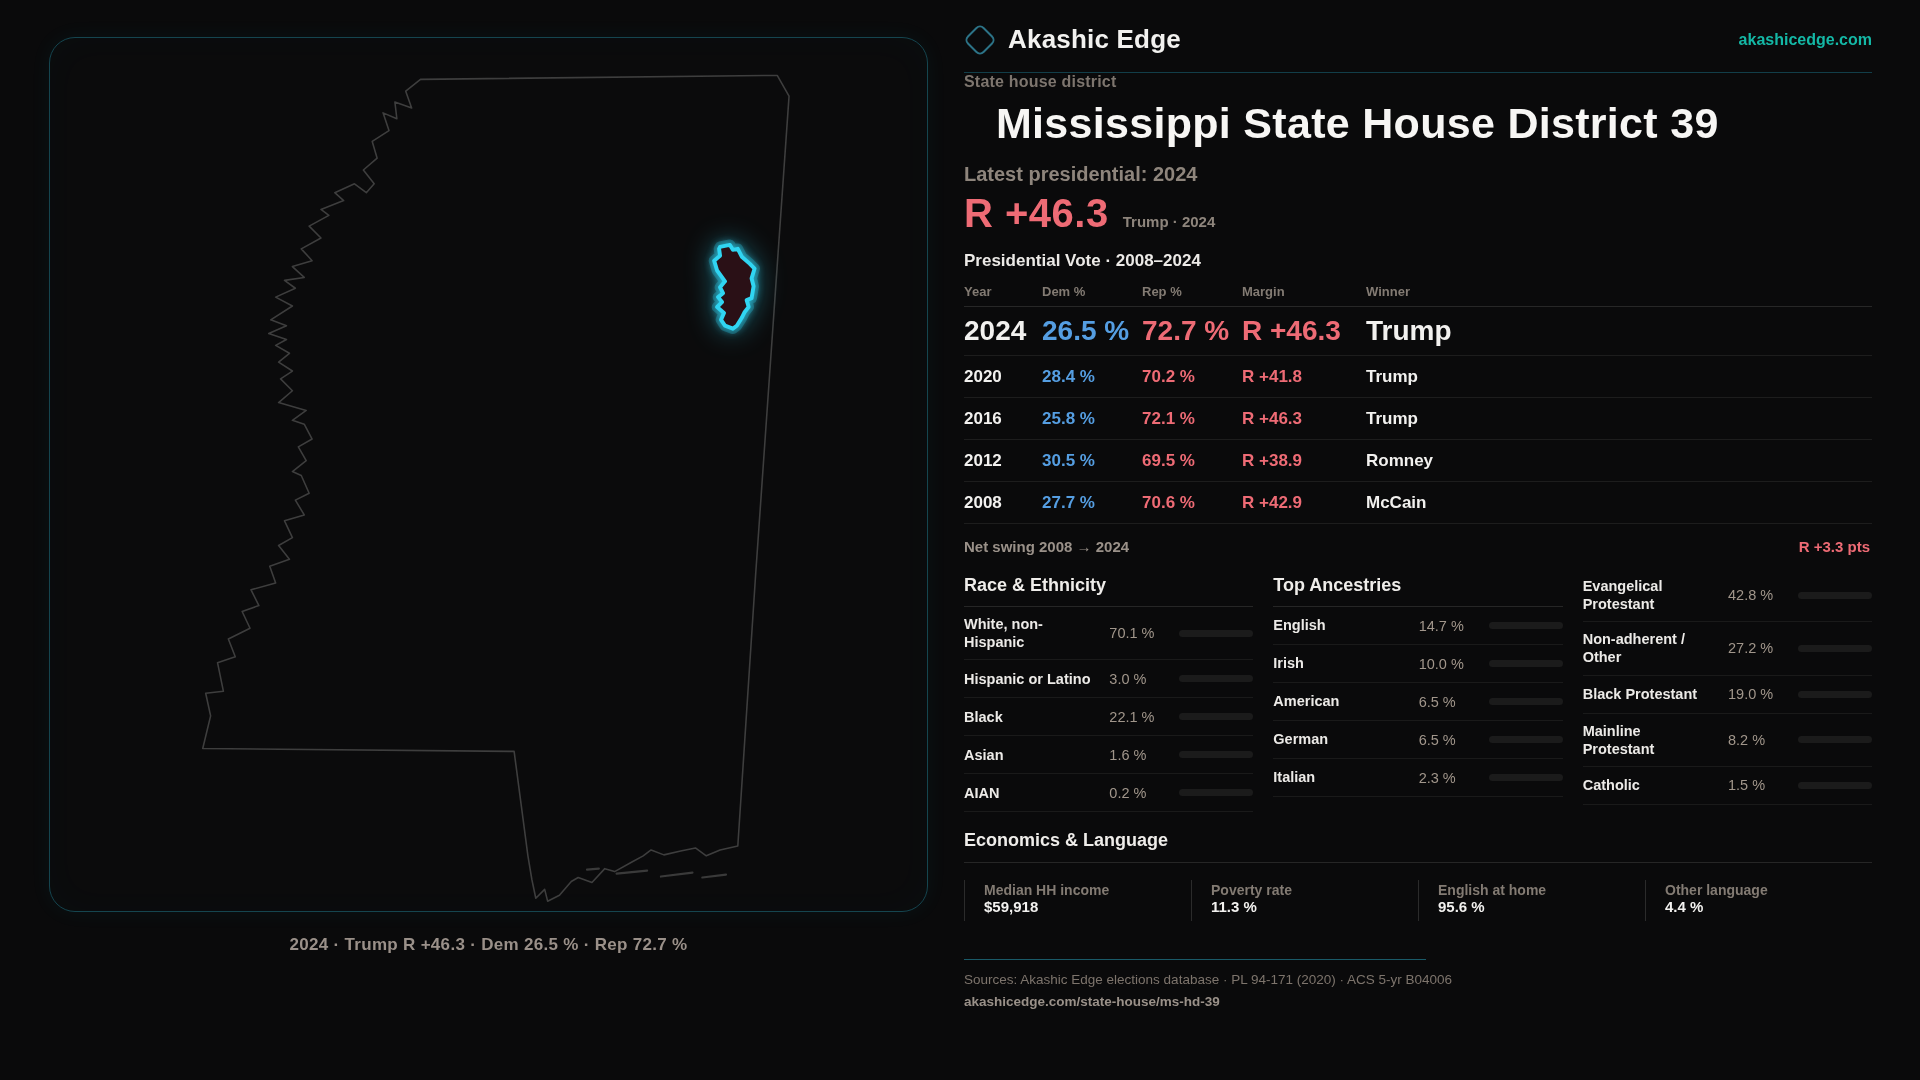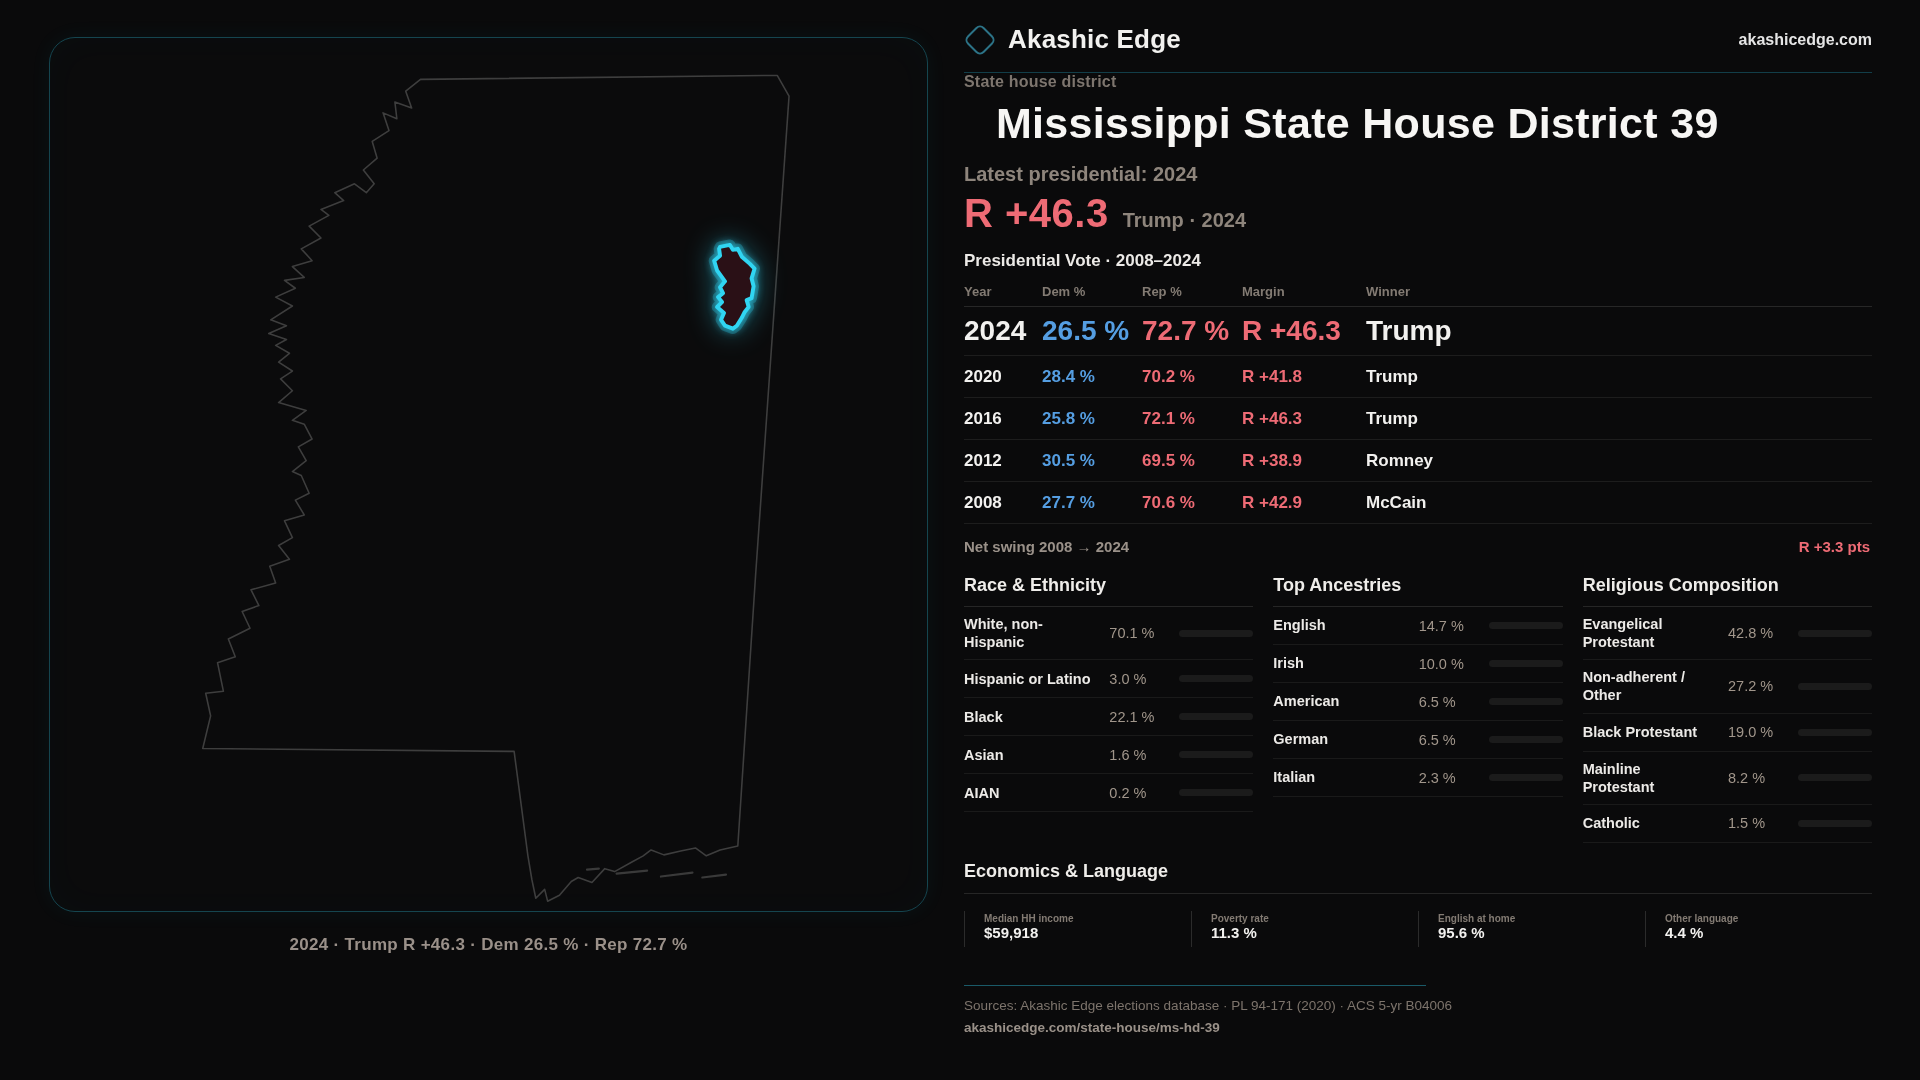--- a/index.html
+++ b/index.html
@@ -20,29 +20,29 @@
   .map-caption { width:879px; text-align:center; margin-top:23px; font-size:17px; font-weight:bold;
                  color:#9a9089; letter-spacing:.3px; }
 
   
   .content { position:absolute; left:964px; top:24px; width:908px; color:#f2f1ef; }
 
   .brand-row { display:flex; align-items:center; padding-bottom:17px; border-bottom:1px solid #123e49; }
   .diamond { width:24px; height:24px; border:2px solid #2c7387; border-radius:6px;
              transform:rotate(45deg); margin:3px 16px 3px 4px; }
   .brand-name { font-size:26px; font-weight:bold; letter-spacing:.2px; flex:1; }
-  .brand-site { font-size:16px; font-weight:bold; color:#e5e5e5; }
+  .brand-site { font-size:16px; font-weight:bold; color:#14b8a6; }
 
   .kicker { font-size:16px; font-weight:bold; color:#7d756e; letter-spacing:.2px; }
   .page-title { margin-top:8px; font-size:43px; font-weight:bold; letter-spacing:.3px; color:#f7f6f4;margin-left:32px; }
   .latest { margin-top:15px; font-size:20px; font-weight:bold; color:#8e857c; }
 
   .margin-row { margin-top:5px; display:flex; align-items:baseline; gap:14px; }
   .margin-big { font-size:40px; font-weight:bold; color:#ee6b75; letter-spacing:.5px; }
-  .margin-sub { font-size:20px; font-weight:bold; color:#8e857c; }
+  .margin-sub { font-size:15px; font-weight:bold; color:#8e857c; }
 
   .table-title { margin-top:15px; font-size:17px; font-weight:bold; color:#eceae7; }
 
   .vtable { margin-top:6px; }
   .vrow { display:grid; grid-template-columns:78px 100px 100px 124px 1fr; align-items:center; }
   .vhead { height:30px; border-bottom:1px solid #272727; }
   .vhead span { font-size:13px; color:#837b73; font-weight:bold; }
   .vrow.big { height:49px; border-bottom:1px solid #1d1d1d; font-size:28px; }
   .vrow.norm { height:42px; border-bottom:1px solid #1d1d1d; font-size:17px; }
   .vrow .year { font-weight:bold; color:#f2f1ef; }
@@ -61,21 +61,21 @@
               padding:8px 0; border-bottom:1px solid #1a1a1a; min-height:38px; }
   .demo-row .lbl { font-size:14.5px; font-weight:bold; color:#eceae7; line-height:1.25; }
   .demo-row .val { font-size:14.5px; color:#a1968b; text-align:left; white-space:nowrap; }
   .bar-track { height:7px; background:#1b1b1b; border-radius:99px; overflow:hidden; }
   .bar-fill { height:100%; border-radius:99px; }
 
   .econ { margin-top:18px; }
   .econ h3 { font-size:18px; font-weight:bold; color:#efedea; padding-bottom:11px; border-bottom:1px solid #262626; }
   .econ-stats { display:grid; grid-template-columns:1fr 1fr 1fr 1fr; margin-top:17px; }
   .stat { border-left:1px solid #2b2b2b; padding:2px 0 6px 19px; }
-  .stat .s-label { font-size:10px; font-weight:bold; color:#837b73; }
+  .stat .s-label { font-size:14px; font-weight:bold; color:#837b73; }
   .stat .s-value { font-size:15px; font-weight:bold; color:#f2f1ef; }
 
   .sources { margin-top:38px; }
   .sources-rule { width:462px; border-top:1px solid #1a5a68; margin-bottom:12px; }
   .sources-line { font-size:13.5px; color:#7d746c; }
   .sources-link { margin-top:7px; font-size:13.5px; font-weight:bold; color:#9a9189; }
 </style>
 </head>
 <body>
 
@@ -240,21 +240,20 @@
         <span class="bar-track"><span class="bar-fill" style="width: 6.5%; background: rgb(143, 163, 189);"></span></span>
       </div>
       <div class="demo-row">
         <span class="lbl">Italian</span>
         <span class="val">2.3 %</span>
         <span class="bar-track"><span class="bar-fill" style="width: 2.3%; background: rgb(143, 163, 189);"></span></span>
       </div>
     </div>
 
     <div class="demo-section">
-      <h3>Religious Composition</h3>
       <div class="demo-row">
         <span class="lbl">Evangelical Protestant</span>
         <span class="val">42.8 %</span>
         <span class="bar-track"><span class="bar-fill" style="width: 42.8%; background: rgb(224, 96, 106);"></span></span>
       </div>
       <div class="demo-row">
         <span class="lbl">Non-adherent / Other</span>
         <span class="val">27.2 %</span>
         <span class="bar-track"><span class="bar-fill" style="width: 27.2%; background: rgb(80, 91, 105);"></span></span>
       </div>

